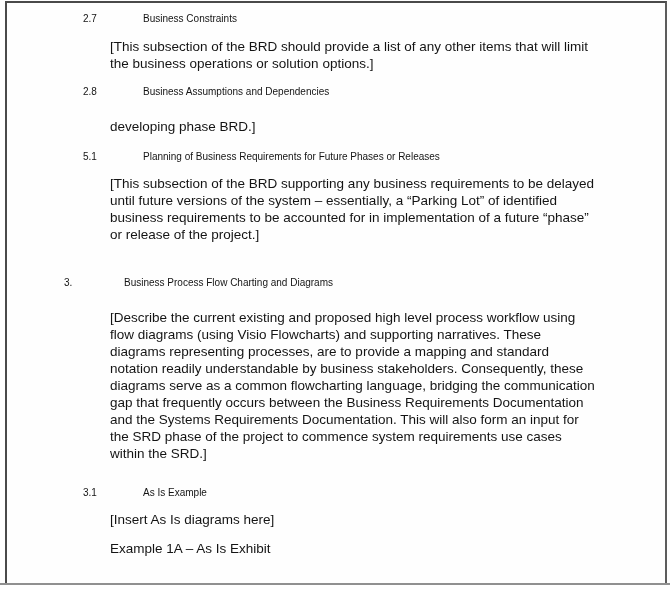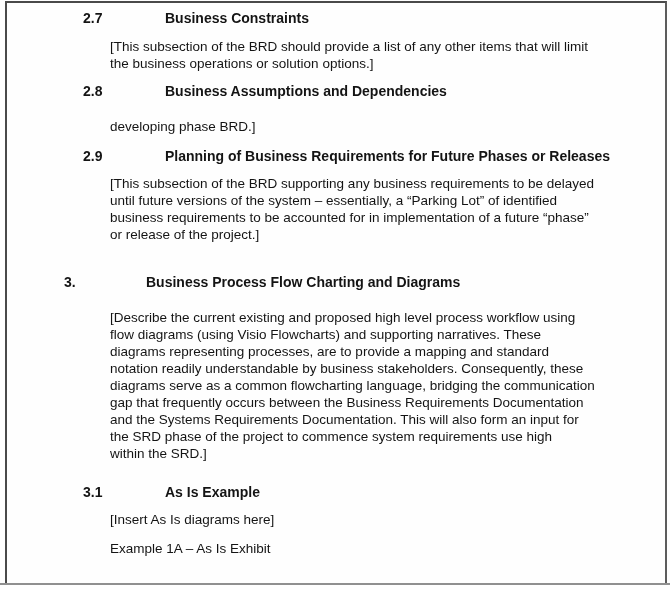--- a/index.html
+++ b/index.html
@@ -29,25 +29,24 @@
     position: absolute;
     left: 0; right: 0; top: 583px; height: 2px;
     background: #8f8f8f;
   }
   .content {
     position: absolute;
     left: 0; top: 0; width: 100%;
   }
   .heading {
     display: flex;
-    font-weight: bold;
-    font-size: 14px;
+    font-weight: normal;
+    font-size: 10px;
     line-height: 17px;
     white-space: pre;
-    gap: 22px;
   }
   .heading.lvl2 { margin-left: 83px; }
   .heading.lvl2 .num { width: 60px; flex: 0 0 60px; }
   .heading.lvl1 { margin-left: 64px; }
   .heading.lvl1 .num { width: 60px; flex: 0 0 60px; }
   .para {
     margin-left: 110px;
     margin-right: 30px;
     font-size: 13.5px;
     line-height: 17px;
@@ -95,21 +94,21 @@
 
     <div class="heading lvl2 mt-h28">
       <span class="num">2.8</span>
       <span class="title">Business Assumptions and Dependencies</span>
     </div>
     <div class="para mt-p28">
       <div class="line">developing phase BRD.]</div>
     </div>
 
     <div class="heading lvl2 mt-h29">
-      <span class="num">2.9</span>
+      <span class="num">5.1</span>
       <span class="title">Planning of Business Requirements for Future Phases or Releases</span>
     </div>
     <div class="para mt-p29">
       <div class="line">[This subsection of the BRD supporting any business requirements to be delayed</div>
       <div class="line">until future versions of the system – essentially, a “Parking Lot” of identified</div>
       <div class="line">business requirements to be accounted for in implementation of a future “phase”</div>
       <div class="line">or release of the project.]</div>
     </div>
 
     <div class="heading lvl1 mt-h3">
@@ -117,21 +116,21 @@
       <span class="title">Business Process Flow Charting and Diagrams</span>
     </div>
     <div class="para mt-p3">
       <div class="line">[Describe the current existing and proposed high level process workflow using</div>
       <div class="line">flow diagrams (using Visio Flowcharts) and supporting narratives. These</div>
       <div class="line">diagrams representing processes, are to provide a mapping and standard</div>
       <div class="line">notation readily understandable by business stakeholders. Consequently, these</div>
       <div class="line">diagrams serve as a common flowcharting language, bridging the communication</div>
       <div class="line">gap that frequently occurs between the Business Requirements Documentation</div>
       <div class="line">and the Systems Requirements Documentation. This will also form an input for</div>
-      <div class="line">the SRD phase of the project to commence system requirements use high</div>
+      <div class="line">the SRD phase of the project to commence system requirements use cases</div>
       <div class="line">within the SRD.]</div>
     </div>
 
     <div class="heading lvl2 mt-h31">
       <span class="num">3.1</span>
       <span class="title">As Is Example</span>
     </div>
     <div class="para mt-p31">
       <div class="line">[Insert As Is diagrams here]</div>
     </div>

